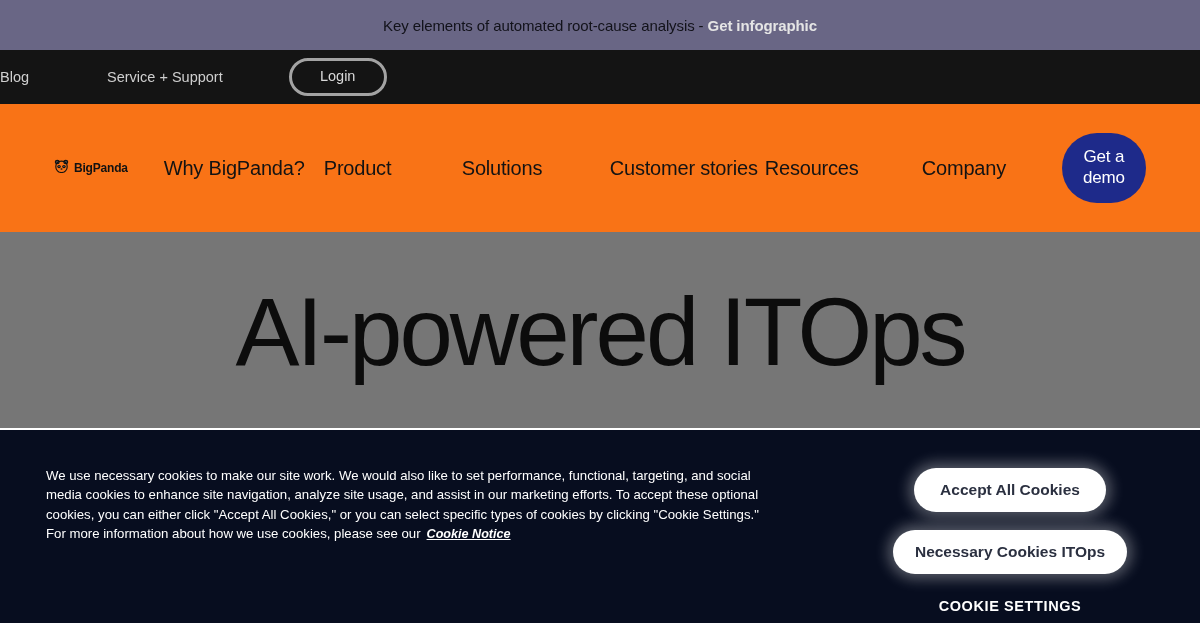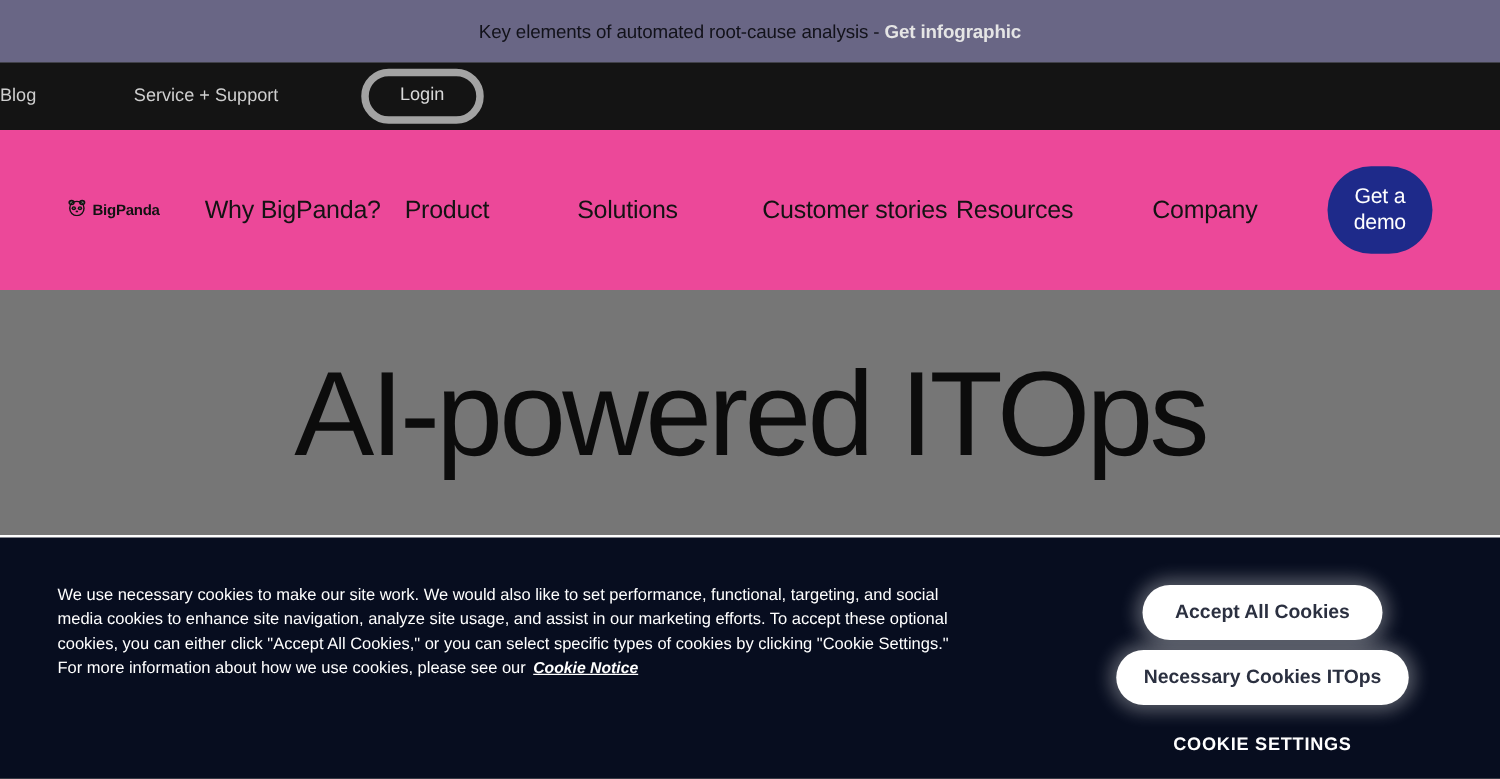--- a/index.html
+++ b/index.html
@@ -50,37 +50,37 @@
   .util-link {
     color: #cfcfcf;
     font-size: 14.5px;
     text-decoration: none;
     cursor: pointer;
     margin-right: 78px;
     white-space: nowrap;
   }
   .util-link.second { margin-right: 66px; }
   .login-btn {
-    border: 6px solid #a3a3a3;
+    border: 3px solid #a3a3a3;
     border-radius: 999px;
     color: #d9d9d9;
     font-size: 14.5px;
     padding: 7px 0;
     width: 98px;
     text-align: center;
     background: transparent;
     cursor: pointer;
     font-family: inherit;
     line-height: 1.2;
   }
 
   
   .main-nav {
     height: 128px;
-    background: #ec4899;
+    background: #f97316;
     display: flex;
     align-items: center;
     box-sizing: border-box;
     padding: 0 54px 0 54px;
     position: relative;
   }
   .brand {
     display: flex;
     align-items: center;
     gap: 5px;
@@ -196,21 +196,21 @@
     background: #ffffff;
     color: #2b3040;
     font-family: inherit;
     font-weight: 700;
     cursor: pointer;
     box-shadow: 0 0 14px 5px rgba(255,255,255,0.32);
   }
   .btn-accept {
     font-size: 15.5px;
     padding: 13px 26px;
-    margin-bottom: 8px;
+    margin-bottom: 18px;
   }
   .btn-necessary {
     font-size: 15.5px;
     padding: 13px 22px;
     margin-bottom: 24px;
   }
   .cookie-settings {
     background: none;
     border: none;
     color: #ffffff;

